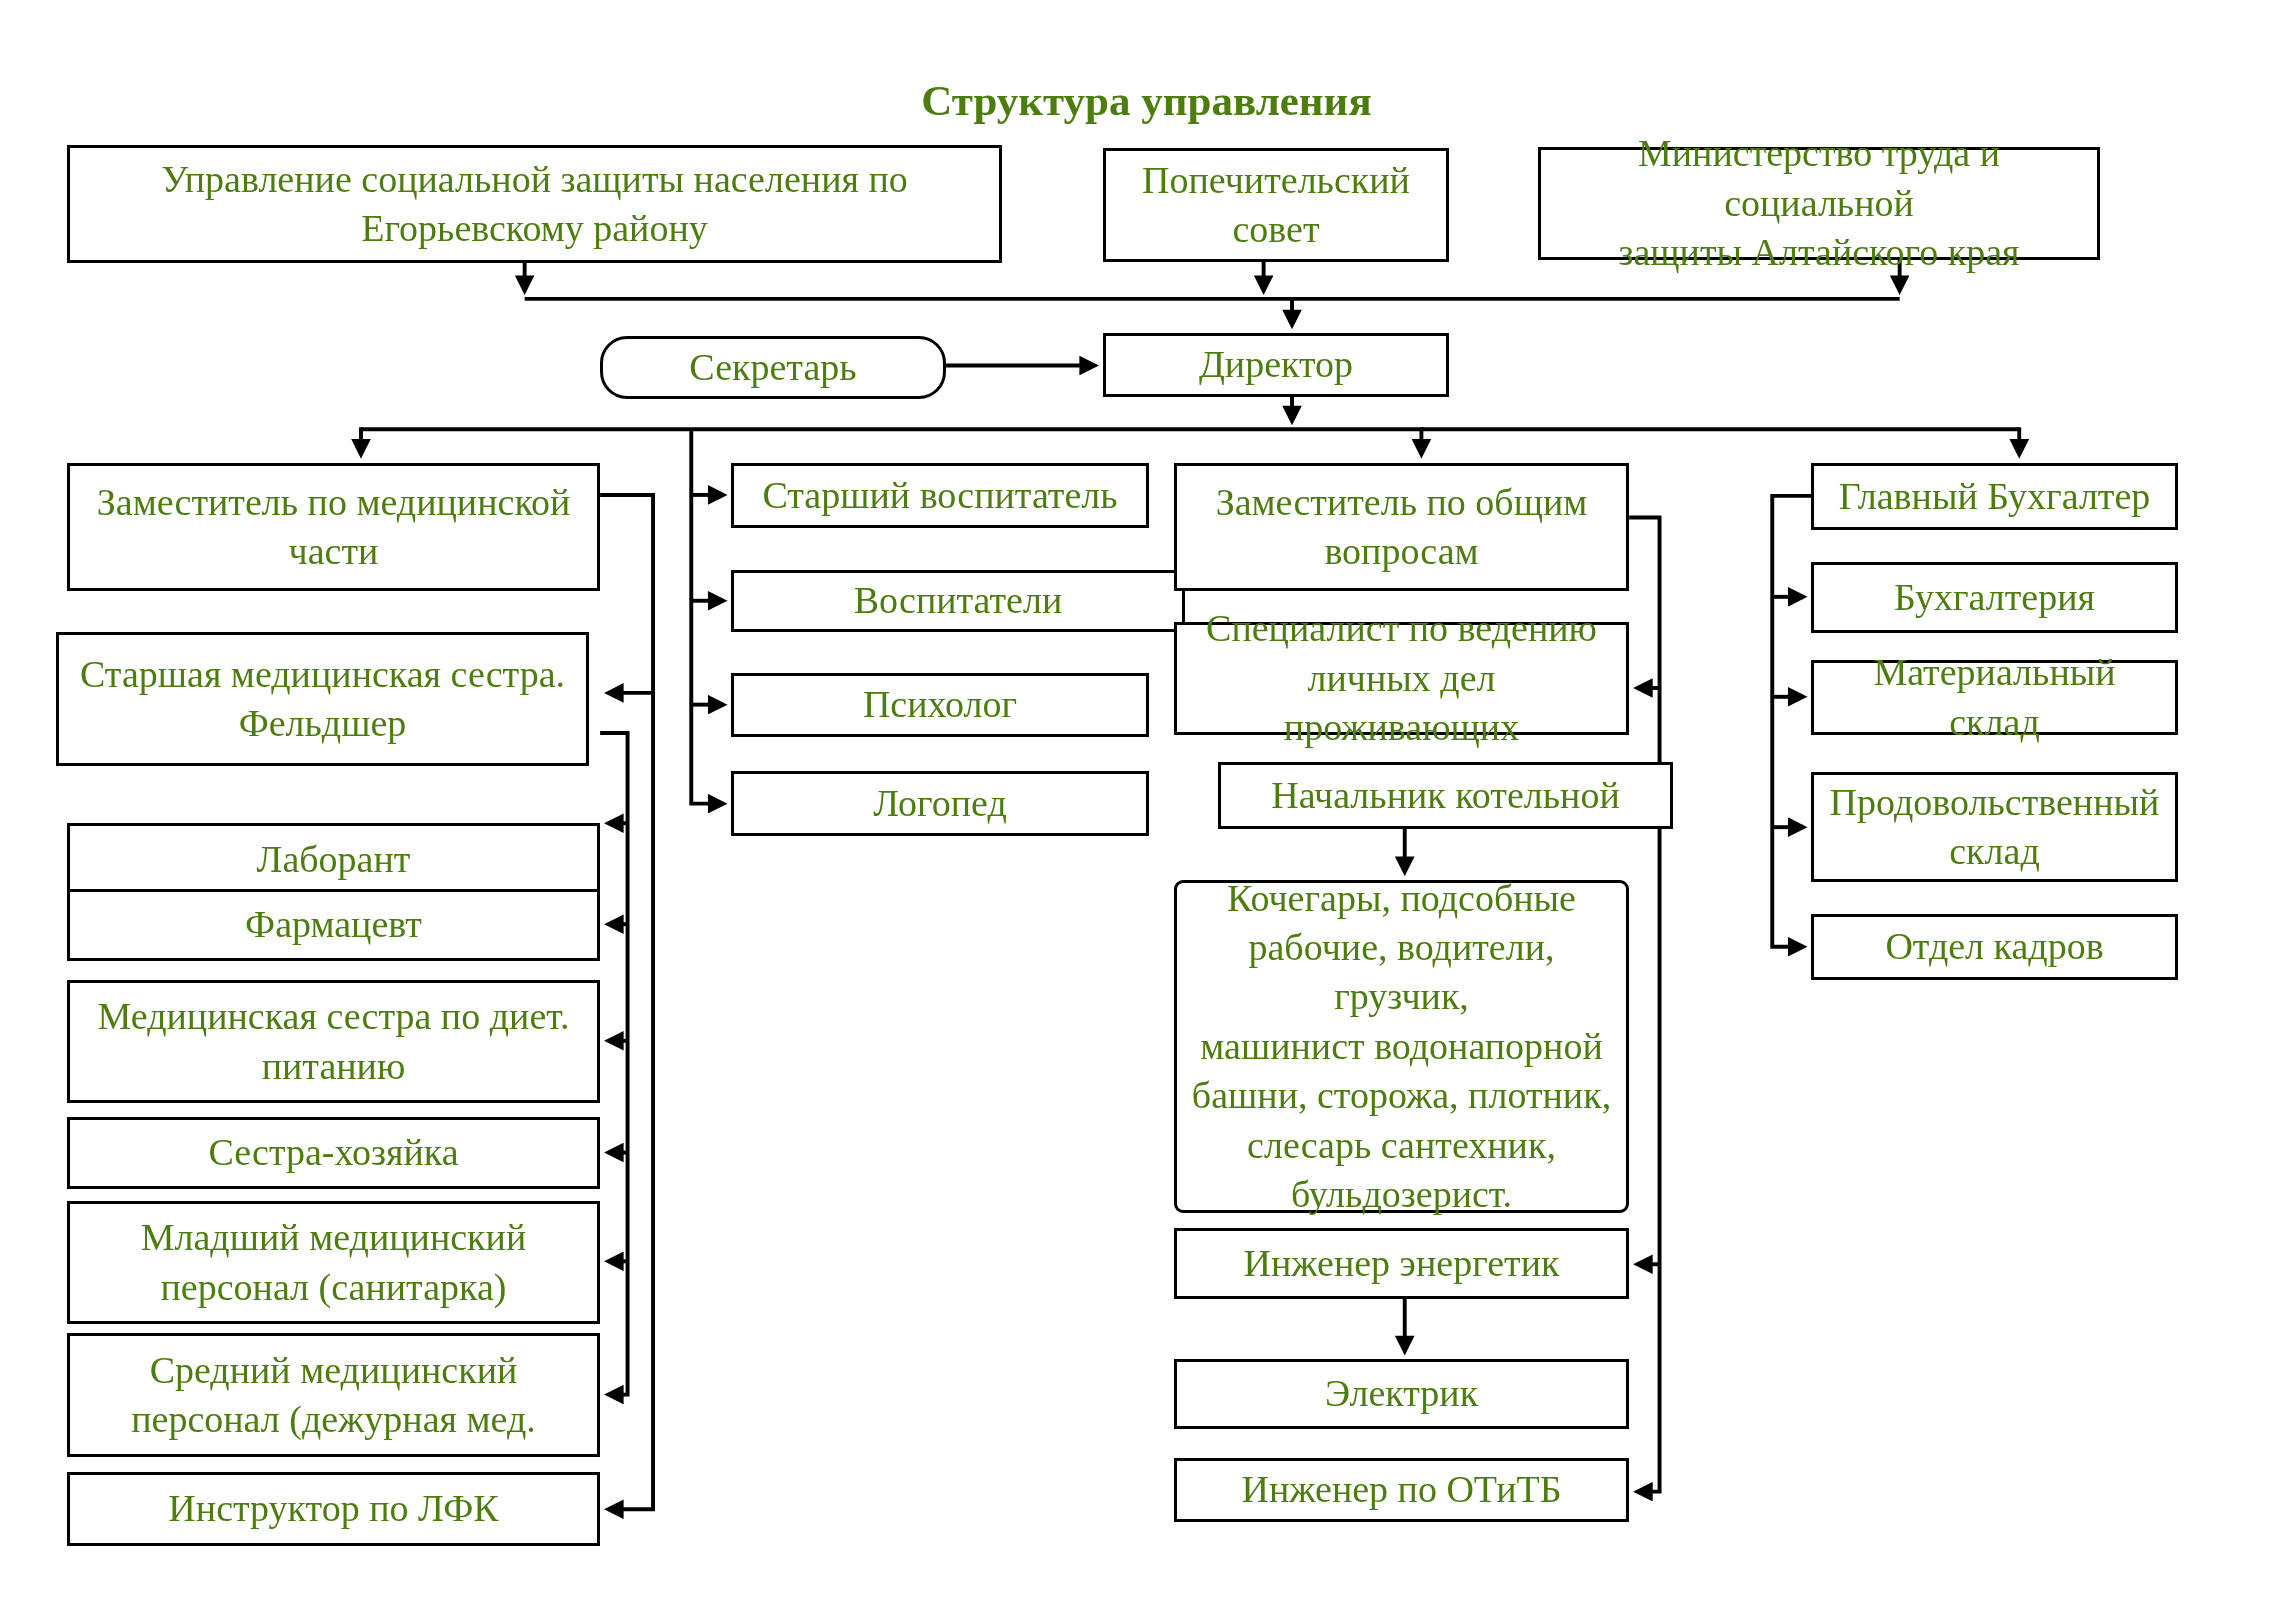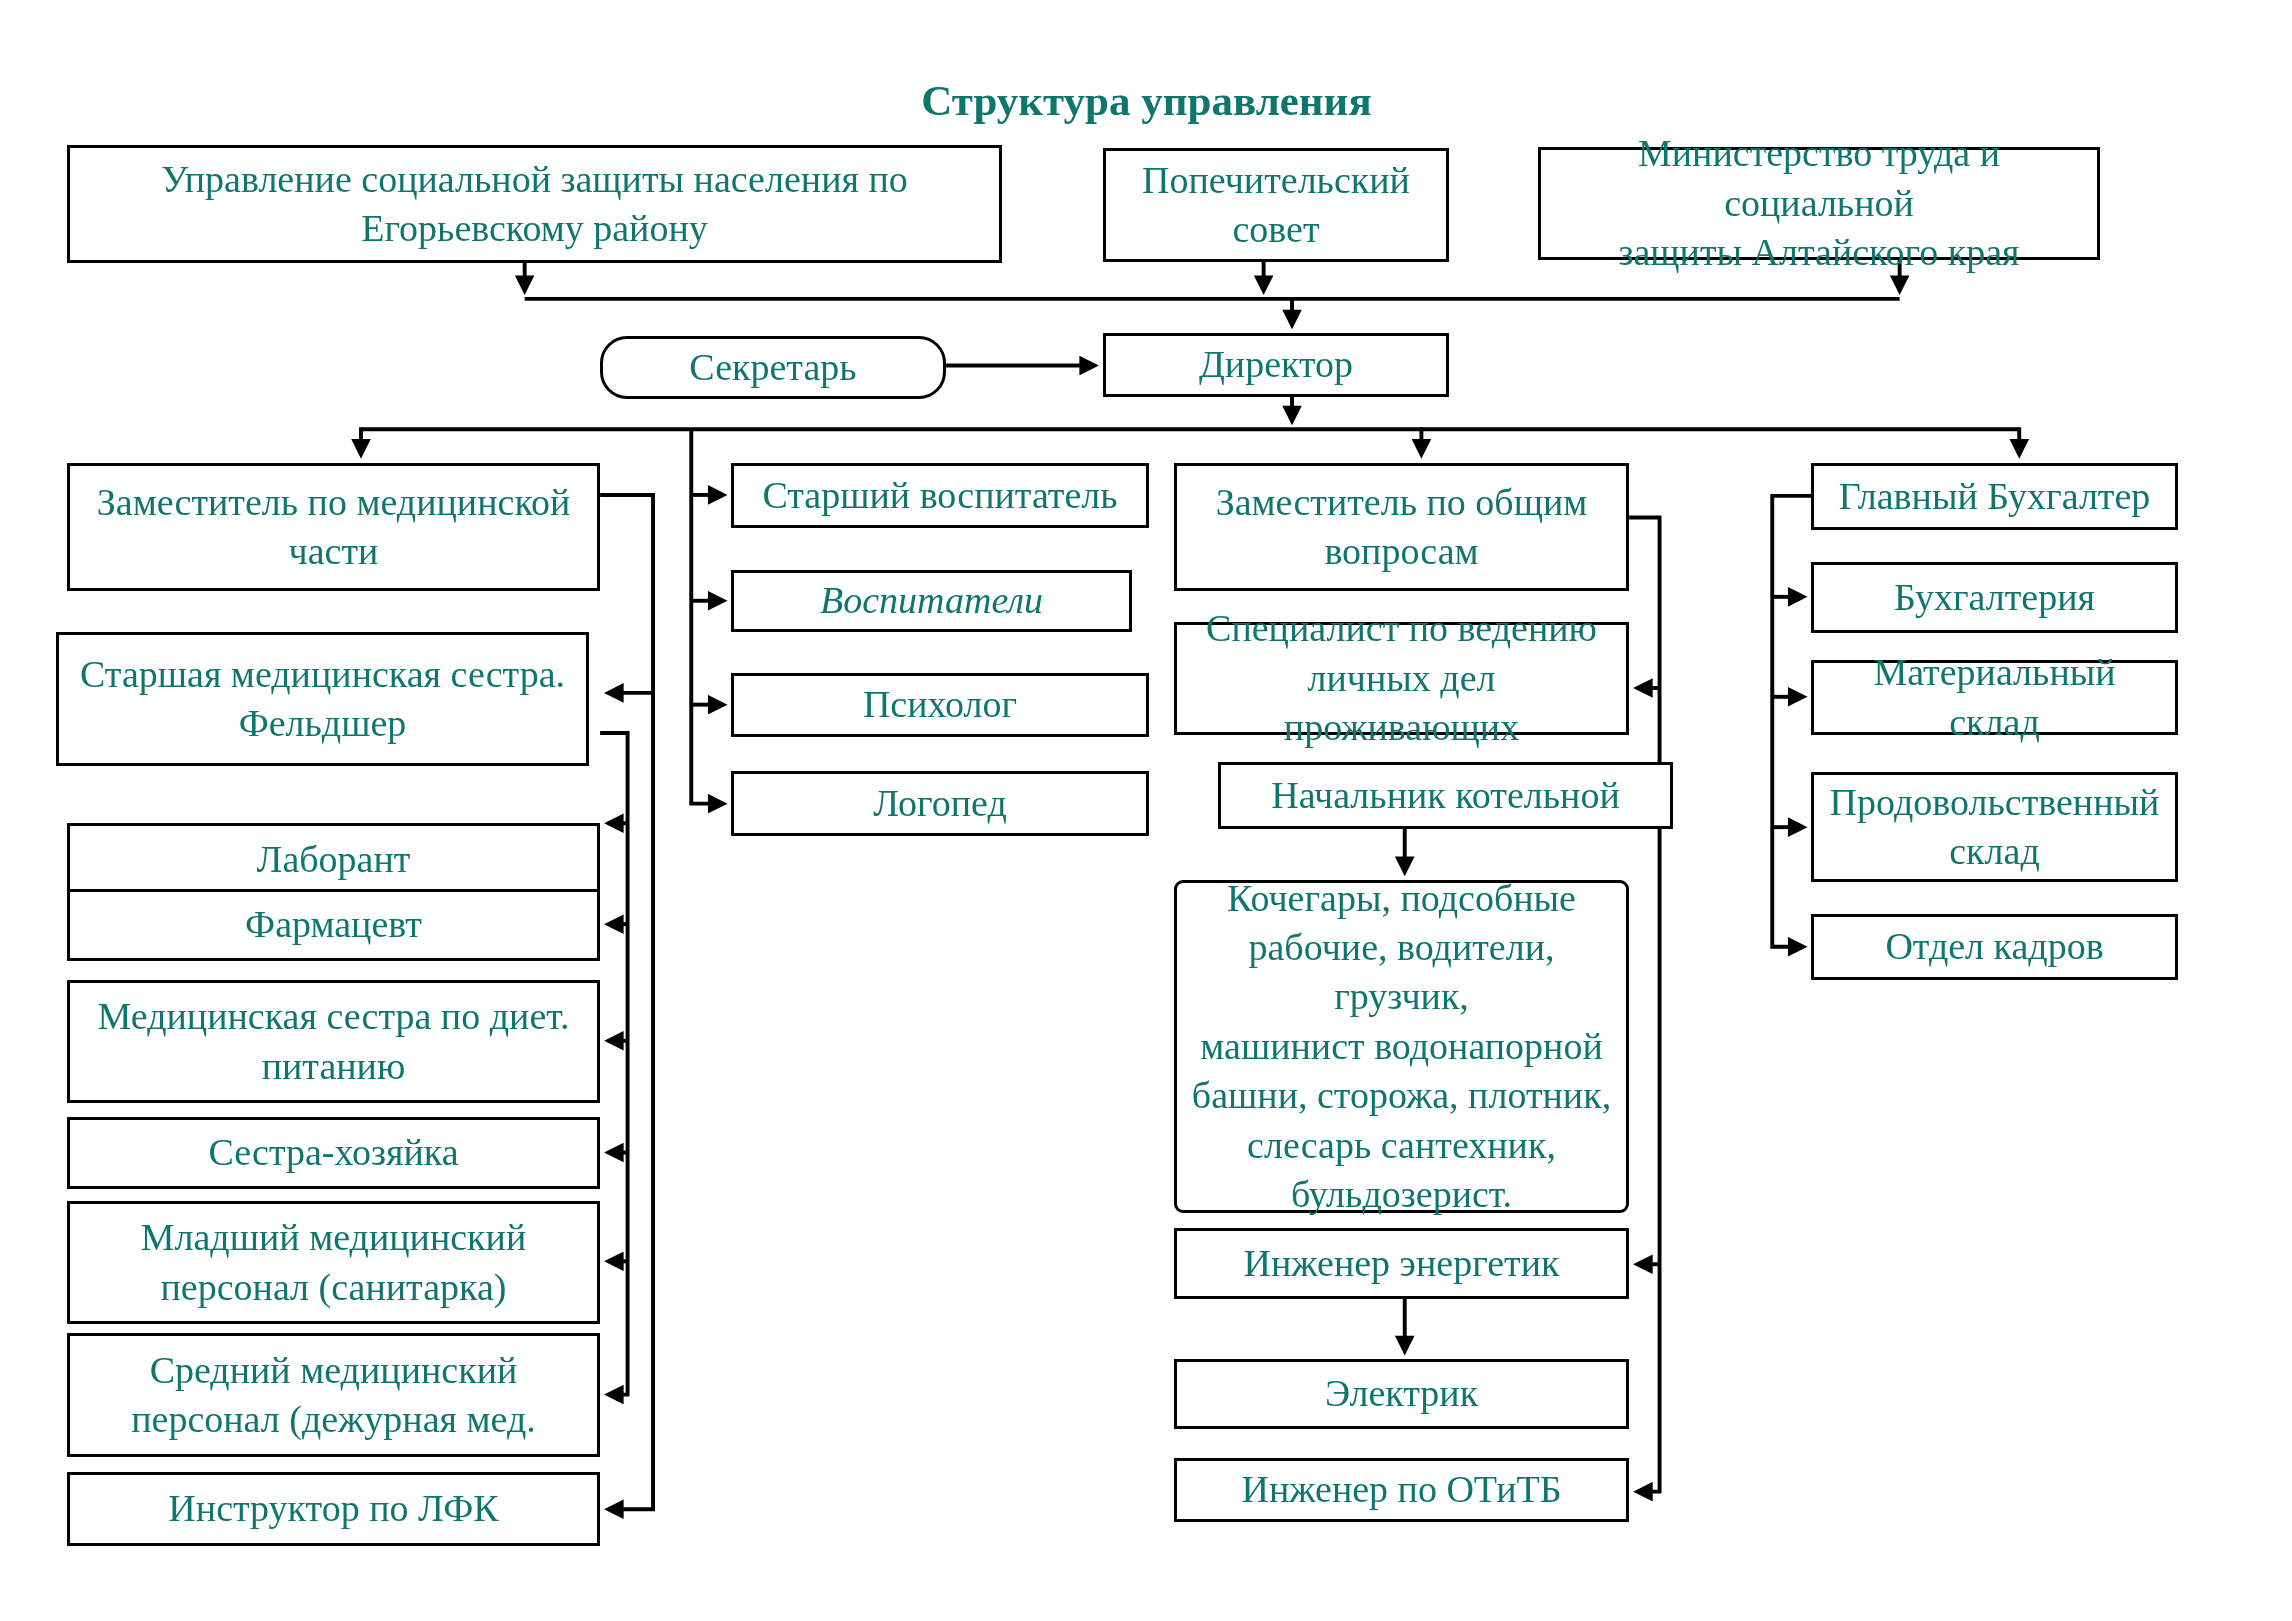--- a/index.html
+++ b/index.html
@@ -9,21 +9,21 @@
     width: 2293px;
     height: 1621px;
     overflow: hidden;
   }
   #canvas {
     position: relative;
     width: 2293px;
     height: 1621px;
     background: #ffffff;
     font-family: "Liberation Serif", "DejaVu Serif", serif;
-    color: #0f766e;
+    color: #4d7c0f;
   }
   #connectors {
     position: absolute;
     left: 0; top: 0;
     width: 2293px;
     height: 1621px;
   }
   #connectors path {
     stroke: #000000;
     stroke-width: 4;
@@ -128,21 +128,21 @@
   <div class="box" style="left:67px; top:980px; width:533px; height:123px;">Медицинская сестра по диет.
 питанию</div>
   <div class="box" style="left:67px; top:1117px; width:533px; height:72px;">Сестра-хозяйка</div>
   <div class="box" style="left:67px; top:1201px; width:533px; height:123px;">Младший медицинский
 персонал (санитарка)</div>
   <div class="box" style="left:67px; top:1333px; width:533px; height:124px;">Средний медицинский
 персонал (дежурная мед.</div>
   <div class="box" style="left:67px; top:1472px; width:533px; height:74px;">Инструктор по ЛФК</div>
 
   <div class="box" style="left:731px; top:463px; width:418px; height:65px;">Старший воспитатель</div>
-  <div class="box" style="left:731px; top:570px; width:401px; height:62px;font-style:italic;">Воспитатели</div>
+  <div class="box" style="left:731px; top:570px; width:454px; height:62px;">Воспитатели</div>
   <div class="box" style="left:731px; top:673px; width:418px; height:64px;">Психолог</div>
   <div class="box" style="left:731px; top:771px; width:418px; height:65px;">Логопед</div>
 
   <div class="box" style="left:1174px; top:463px; width:455px; height:128px;">Заместитель по общим
 вопросам</div>
   <div class="box" style="left:1174px; top:622px; width:455px; height:113px;">Специалист по ведению
 личных дел проживающих</div>
   <div class="box" style="left:1174px; top:762px; width:455px; height:67px;margin-left:44px;">Начальник котельной</div>
   <div class="box" style="left:1174px; top:880px; width:455px; height:333px;border-radius:9px;">Кочегары, подсобные
 рабочие, водители, грузчик,

